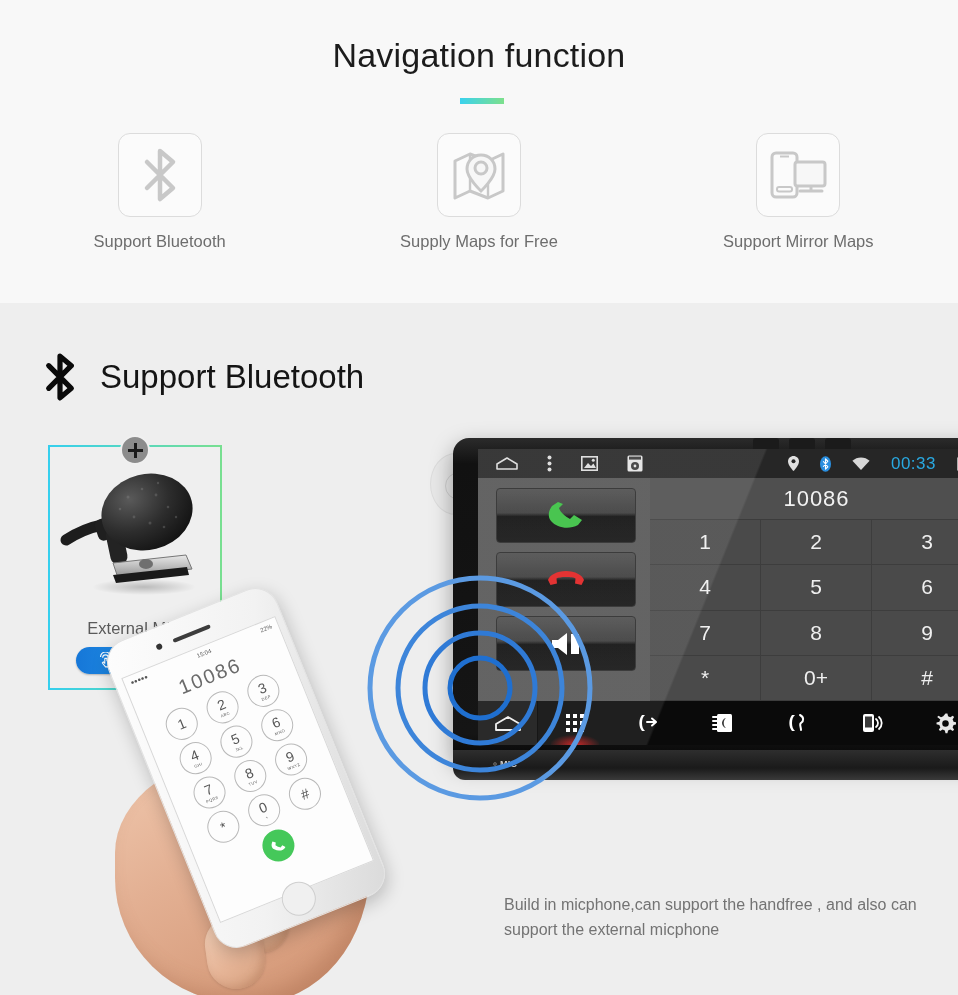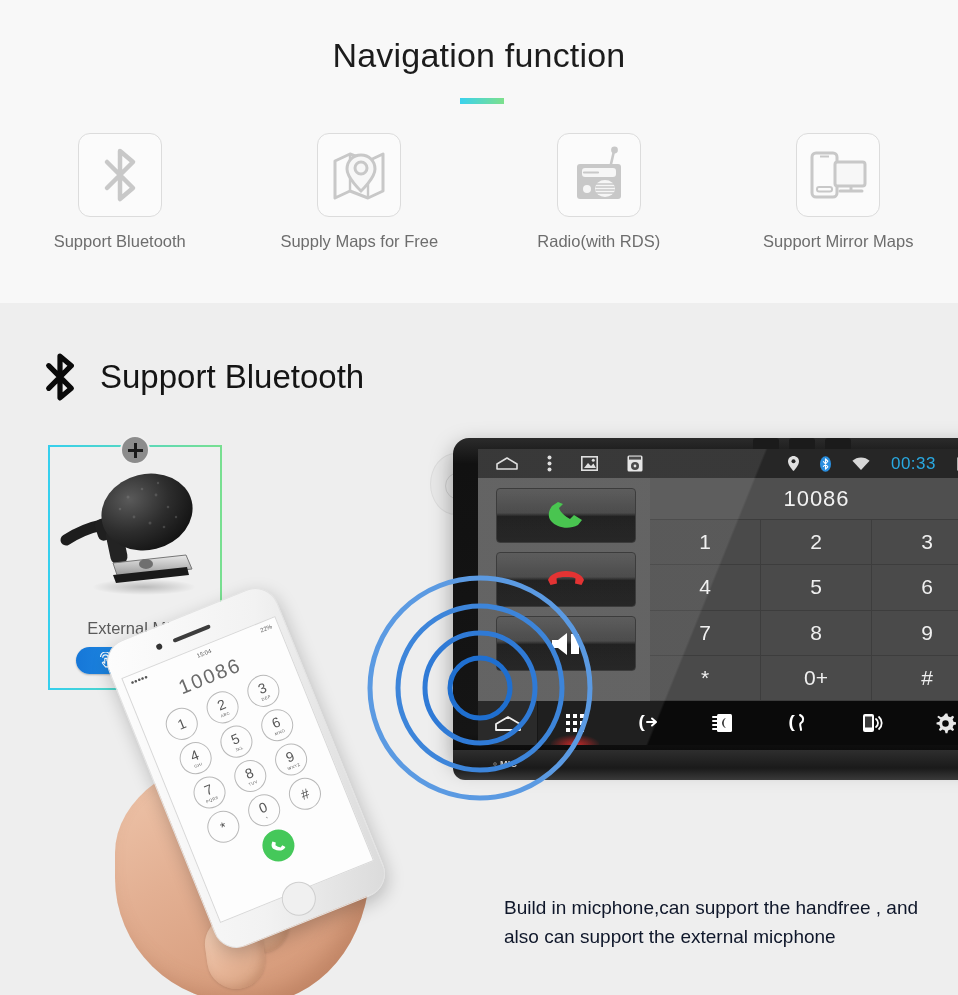--- a/index.html
+++ b/index.html
@@ -282,21 +282,21 @@
     width: 40px; height: 4px; border-radius: 2px; background: #3c3c3c;
   }
   .ph-cam {
     position: absolute; left: 52px; top: 16px;
     width: 6px; height: 6px; border-radius: 50%; background: #333;
   }
 
   .caption-text {
     position: absolute; left: 504px; top: 590px;
     width: 450px;
-    font-size: 19px; color: #0f172a; line-height: 1.55;
+    font-size: 16px; color: #737373; line-height: 1.55;
   }
 </style>
 </head>
 <body>
 
 <div class="page">
 
   <div class="top-section">
     <div class="page-title">Navigation function</div>
     <div class="title-underline"></div>
@@ -317,35 +317,20 @@
           <svg class="feat-svg" width="56" height="56" viewBox="0 0 56 56">
             <path d="M4 14 L19 7 L37 14 L52 7 L52 44 L37 51 L19 44 L4 51 Z" fill="none" stroke="#c8c8c8" stroke-width="3" stroke-linejoin="round"></path>
             <path d="M19 7 L19 44 M37 14 L37 51" fill="none" stroke="#c8c8c8" stroke-width="2.4"></path>
             <path d="M30 8 C38 8 44 14 44 22 C44 31 30 44 30 44 C30 44 16 31 16 22 C16 14 22 8 30 8 Z" fill="#f7f7f7" stroke="#c8c8c8" stroke-width="3"></path>
             <circle cx="30" cy="21" r="6" fill="none" stroke="#c8c8c8" stroke-width="3"></circle>
           </svg>
         </div>
         <div class="feat-label">Supply Maps for Free</div>
       </div>
 
-      <div class="feature">
-        <div class="feat-tile">
-          <svg class="feat-svg" width="58" height="58" viewBox="0 0 58 58">
-            <path d="M41 18 L44 5" stroke="#c8c8c8" stroke-width="2.6" stroke-linecap="round"></path>
-            <circle cx="44.5" cy="4" r="3.4" fill="#c8c8c8"></circle>
-            <rect x="7" y="18" width="44" height="35" rx="3" fill="#c8c8c8"></rect>
-            <rect x="12" y="22" width="34" height="9" rx="3" fill="#f6f6f6"></rect>
-            <path d="M14 26.5 h14" stroke="#c8c8c8" stroke-width="2.2" stroke-linecap="round"></path>
-            <circle cx="17" cy="43" r="4" fill="#f6f6f6"></circle>
-            <ellipse cx="35" cy="42.5" rx="10" ry="8.5" fill="#f6f6f6"></ellipse>
-            <path d="M26 38 h18 M25.6 41 h19 M25.6 44 h19 M26 47 h18" stroke="#c8c8c8" stroke-width="1.5"></path>
-          </svg>
-        </div>
-        <div class="feat-label">Radio(with RDS)</div>
-      </div>
 
       <div class="feature">
         <div class="feat-tile">
           <svg class="feat-svg" width="60" height="52" viewBox="0 0 60 52">
             <rect x="4" y="4" width="25" height="44" rx="4" fill="none" stroke="#c8c8c8" stroke-width="3"></rect>
             <rect x="9" y="38" width="15" height="4.5" rx="2" fill="none" stroke="#c8c8c8" stroke-width="2"></rect>
             <path d="M12 7.5 h9" stroke="#c8c8c8" stroke-width="2"></path>
             <rect x="27" y="13" width="30" height="24" rx="2.5" fill="#f7f7f7" stroke="#c8c8c8" stroke-width="3"></rect>
             <path d="M32 42 h22" stroke="#c8c8c8" stroke-width="3" stroke-linecap="round"></path>
             <path d="M43 37 v5" stroke="#c8c8c8" stroke-width="3"></path>

